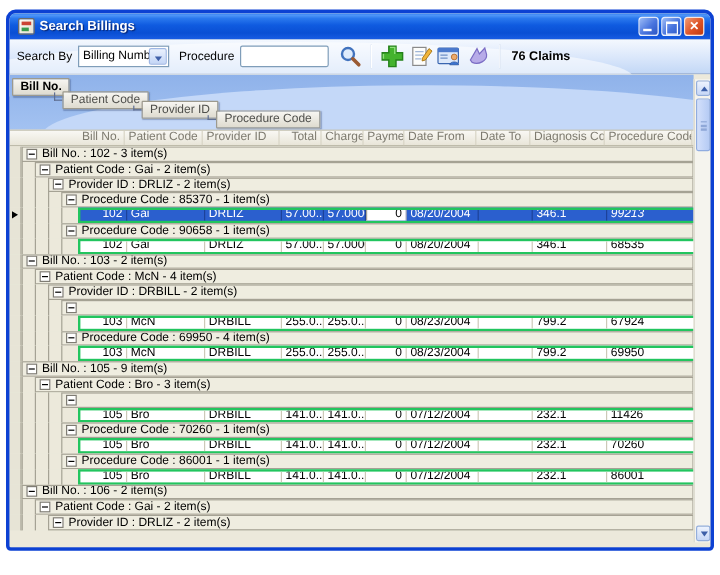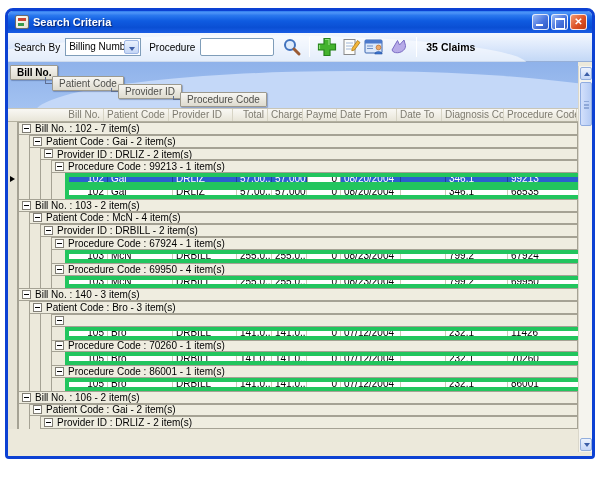--- a/index.html
+++ b/index.html
@@ -71,21 +71,21 @@
   .grow{display:flex;height:12.8px;}
   .rowmargin{flex:none;width:10px;background:#E7E4D6;border-right:1px solid #A5A294;position:relative;}
   .selarrow{position:absolute;left:2px;top:3px;width:0;height:0;
     border-left:5px solid #000;border-top:3px solid transparent;border-bottom:3px solid transparent;}
   .indent{flex:none;background:#ECE9DB;border-left:1px solid #A5A294;}
   .gbox{flex:1;display:flex;align-items:center;gap:4px;padding-left:3px;
     background:#EFEDE0;border:1px solid #A5A294;overflow:hidden;}
   .minusbox{flex:none;width:9px;height:9px;background:#fff;border:1px solid #7F7C73;position:relative;}
   .minusbox::after{content:'';position:absolute;left:1px;right:1px;top:3px;border-top:1px solid #000;}
   .glabel{font-size:10px;color:#000;white-space:nowrap;line-height:11px;}
-  .dbox{flex:none;display:flex;background:#fff;border:4px solid #22c55e;overflow:hidden;}
+  .dbox{flex:none;display:flex;background:#fff;border:2px solid #22c55e;overflow:hidden;}
   .dbox.sel{background:#2B5FCE;}
   .dcell{flex:none;font-size:10px;line-height:10.5px;color:#000;padding:0 3px;
     border-right:1px solid #CCC9B8;white-space:nowrap;overflow:hidden;display:flex;align-items:center;}
   .dbox.sel .dcell{color:#fff;border-right-color:rgba(10,30,90,.45);}
   .dbox.sel .dcell.editcell{background:#fff;color:#000;border-left:1px solid #A5A294;}
   .dcell span{width:100%;}
 
   .vscroll{position:absolute;left:570px;top:4px;width:14px;height:386px;
     background:#F5F4EE;border-left:1px solid #DAD7CA;}
   .sbtn{position:absolute;left:1px;width:12px;height:13px;border-radius:2px;
@@ -104,21 +104,21 @@
   
   svg{display:block;}
 </style>
 </head>
 <body>
 
 <div class="window">
 
   <div class="titlebar">
     <div class="appicon"></div>
-    <div class="title">Search Criteria</div>
+    <div class="title">Search Billings</div>
     <div class="wbtns">
       <div class="wbtn min"></div>
       <div class="wbtn max"></div>
       <div class="wbtn close"></div>
     </div>
   </div>
 
   <div class="toolbar">
     <span class="tlabel">Search By</span>
     <div class="combo">
@@ -158,21 +158,21 @@
         <circle cx="14.5" cy="10.5" r="2.4" fill="#EDAA6B" stroke="#B06A2C" stroke-width="0.7"></circle>
         <path d="M10.8 17 C11 13.8 18 13.8 18.2 17 Z" fill="#3B74D0" stroke="#27509A" stroke-width="0.6"></path>
       </svg>
     </div>
     <div class="ticon">
       <svg width="22" height="20" viewBox="0 0 22 20">
         <path d="M4 13 L9.5 3.5 L11.5 8 L16 3 L17.5 8.5 C18 13.5 11 17.5 5.5 15 Z" fill="#B7ABE8" stroke="#7A6CC4" stroke-width="1"></path>
       </svg>
     </div>
     <div class="tsep"></div>
-    <span class="claims">35 Claims</span>
+    <span class="claims">76 Claims</span>
   </div>
 
   <div class="gridarea">
     <div class="gpanel">
         <div class="gfbox first" style="left: 2px; top: 3px; min-width: 42px;">Bill No.</div>
         <div class="gconn" style="left: 37px; top: 15px; width: 7px; height: 7px;"></div>
         <div class="gfbox" style="left: 44px; top: 14px; min-width: 64px;">Patient Code</div>
         <div class="gconn" style="left: 103px; top: 26px; width: 7px; height: 4px;"></div>
         <div class="gfbox" style="left: 110px; top: 22px; min-width: 60px;">Provider ID</div>
         <div class="gconn" style="left: 165px; top: 34px; width: 7px; height: 4px;"></div>
@@ -188,21 +188,21 @@
         <div class="hcell" style="width: 60px; text-align: left;">Date From</div>
         <div class="hcell" style="width: 45px; text-align: left;">Date To</div>
         <div class="hcell" style="width: 62px; text-align: left;">Diagnosis Code</div>
         <div class="hcell" style="width: 73px; text-align: left;">Procedure Code</div>
       </div>
     <div class="rows">
         <div class="grow">
           <div class="rowmargin"></div>
           <div class="gbox">
             <span class="minusbox"></span>
-            <span class="glabel">Bill No. : 102 - 7 item(s)</span>
+            <span class="glabel">Bill No. : 102 - 3 item(s)</span>
           </div>
         </div>
         <div class="grow">
           <div class="rowmargin"></div>
           <div class="indent" style="width: 11px;"></div>
           <div class="gbox">
             <span class="minusbox"></span>
             <span class="glabel">Patient Code : Gai - 2 item(s)</span>
           </div>
         </div>
@@ -215,21 +215,21 @@
             <span class="glabel">Provider ID : DRLIZ - 2 item(s)</span>
           </div>
         </div>
         <div class="grow">
           <div class="rowmargin"></div>
           <div class="indent" style="width: 11px;"></div>
           <div class="indent" style="width: 11px;"></div>
           <div class="indent" style="width: 11px;"></div>
           <div class="gbox">
             <span class="minusbox"></span>
-            <span class="glabel">Procedure Code : 99213 - 1 item(s)</span>
+            <span class="glabel">Procedure Code : 85370 - 1 item(s)</span>
           </div>
         </div>
         <div class="grow">
           <div class="rowmargin">
             <div class="selarrow"></div>
           </div>
           <div class="indent" style="width: 11px;"></div>
           <div class="indent" style="width: 11px;"></div>
           <div class="indent" style="width: 11px;"></div>
           <div class="indent" style="width: 14px;"></div>
@@ -255,22 +255,32 @@
             <div class="dcell" style="width: 60px;">
               <span style="text-align: left;">08/20/2004</span>
             </div>
             <div class="dcell" style="width: 45px;">
               <span style="text-align: left;"></span>
             </div>
             <div class="dcell" style="width: 62px;">
               <span style="text-align: left;">346.1</span>
             </div>
             <div class="dcell" style="width: 73px;">
-              <span style="text-align: left;">99213</span>
-            </div>
+              <span style="text-align: left; font-style: italic;">99213</span>
+            </div>
+          </div>
+        </div>
+        <div class="grow">
+          <div class="rowmargin"></div>
+          <div class="indent" style="width: 11px;"></div>
+          <div class="indent" style="width: 11px;"></div>
+          <div class="indent" style="width: 11px;"></div>
+          <div class="gbox">
+            <span class="minusbox"></span>
+            <span class="glabel">Procedure Code : 90658 - 1 item(s)</span>
           </div>
         </div>
         <div class="grow">
           <div class="rowmargin"></div>
           <div class="indent" style="width: 11px;"></div>
           <div class="indent" style="width: 11px;"></div>
           <div class="indent" style="width: 11px;"></div>
           <div class="indent" style="width: 14px;"></div>
           <div class="dbox">
             <div class="dcell" style="width: 39px;">
@@ -329,21 +339,20 @@
             <span class="glabel">Provider ID : DRBILL - 2 item(s)</span>
           </div>
         </div>
         <div class="grow">
           <div class="rowmargin"></div>
           <div class="indent" style="width: 11px;"></div>
           <div class="indent" style="width: 11px;"></div>
           <div class="indent" style="width: 11px;"></div>
           <div class="gbox">
             <span class="minusbox"></span>
-            <span class="glabel">Procedure Code : 67924 - 1 item(s)</span>
           </div>
         </div>
         <div class="grow">
           <div class="rowmargin"></div>
           <div class="indent" style="width: 11px;"></div>
           <div class="indent" style="width: 11px;"></div>
           <div class="indent" style="width: 11px;"></div>
           <div class="indent" style="width: 14px;"></div>
           <div class="dbox">
             <div class="dcell" style="width: 39px;">
@@ -424,21 +433,21 @@
             </div>
             <div class="dcell" style="width: 73px;">
               <span style="text-align: left;">69950</span>
             </div>
           </div>
         </div>
         <div class="grow">
           <div class="rowmargin"></div>
           <div class="gbox">
             <span class="minusbox"></span>
-            <span class="glabel">Bill No. : 140 - 3 item(s)</span>
+            <span class="glabel">Bill No. : 105 - 9 item(s)</span>
           </div>
         </div>
         <div class="grow">
           <div class="rowmargin"></div>
           <div class="indent" style="width: 11px;"></div>
           <div class="gbox">
             <span class="minusbox"></span>
             <span class="glabel">Patient Code : Bro - 3 item(s)</span>
           </div>
         </div>

